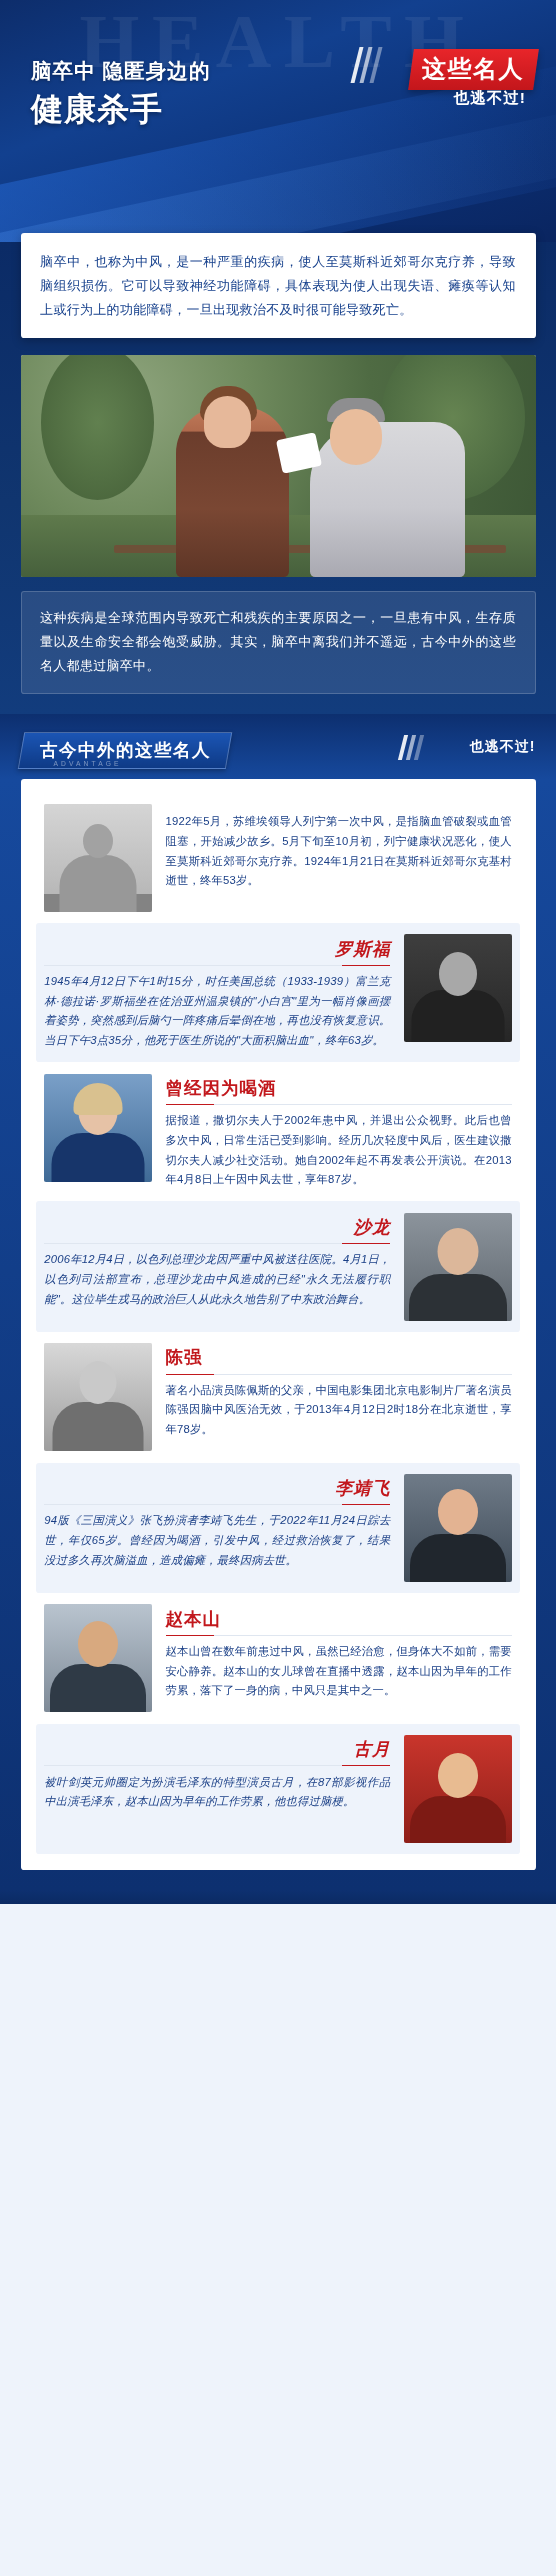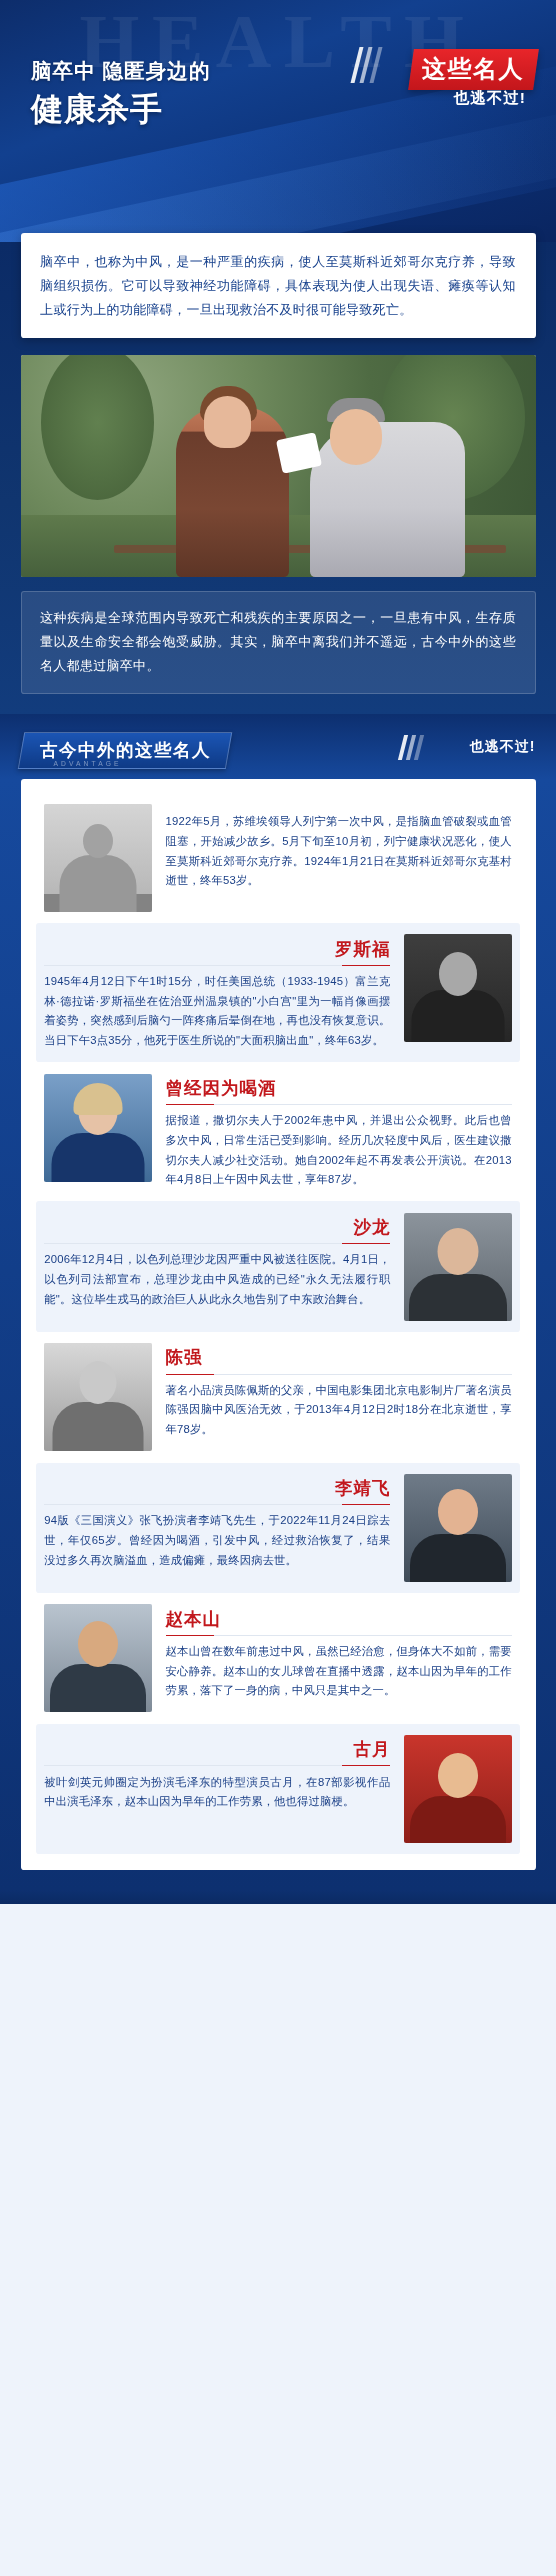--- a/index.html
+++ b/index.html
@@ -216,21 +216,21 @@
     border-radius:3.1px;
     padding: 13.4px 15.5px 15.5px 15.5px;
   }
   .person {
     display:flex;
     gap: 13.4px;
     padding: 11.3px 8.2px;
     align-items: flex-start;
   }
   .person.alt { background:#eef3fb; border-radius:3.1px; }
-  .person.right { flex-direction: row-reverse; }
+  .person.right { flex-direction: row-reverse; font-style: italic; }
   .p-photo {
     width: 108px; min-width:108px; height: 108px;
     border-radius:2.1px; overflow:hidden; position:relative;
     background:#d9dee6;
   }
   .p-body { flex:1; padding-top: 2.1px; }
   .p-name {
     color:#c2181d;
     font-size: 17.5px;
     font-weight:bold;
@@ -385,21 +385,21 @@
       <div class="person right alt">
         <div class="p-photo mono">
           <div class="por p2">
               <div class="bg"></div>
               <div class="body"></div>
               <div class="head"></div>
             </div>
         </div>
         <div class="p-body">
           <div class="p-name">罗斯福</div>
-          <p class="p-text">1945年4月12日下午1时15分，时任美国总统（1933-1945）富兰克林·德拉诺·罗斯福坐在佐治亚州温泉镇的"小白宫"里为一幅肖像画摆着姿势，突然感到后脑勺一阵疼痛后晕倒在地，再也没有恢复意识。当日下午3点35分，他死于医生所说的"大面积脑出血"，终年63岁。</p>
+          <p class="p-text">1945年4月12日下午1时15分，时任美国总统（1933-1939）富兰克林·德拉诺·罗斯福坐在佐治亚州温泉镇的"小白宫"里为一幅肖像画摆着姿势，突然感到后脑勺一阵疼痛后晕倒在地，再也没有恢复意识。当日下午3点35分，他死于医生所说的"大面积脑出血"，终年63岁。</p>
         </div>
       </div>
 
       <div class="person">
         <div class="p-photo">
           <div class="por p3">
               <div class="bg"></div>
               <div class="body"></div>
               <div class="head"></div>
               <div class="hair"></div>

